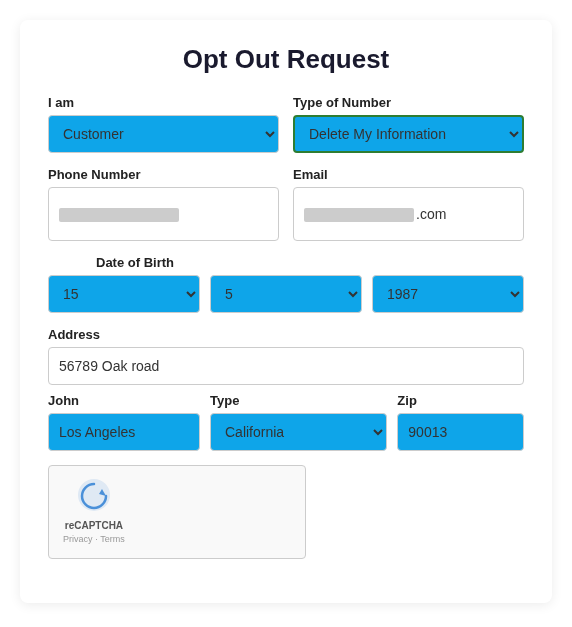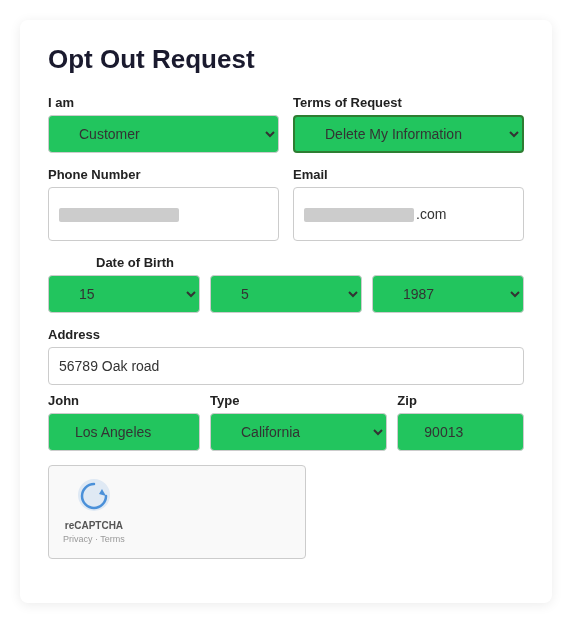--- a/index.html
+++ b/index.html
@@ -17,20 +17,21 @@
       border-radius: 8px;
       padding: 24px 28px 28px 28px;
       width: 540px;
       box-shadow: 0 2px 12px rgba(0,0,0,0.08);
     }
     .page-title {
       font-size: 26px;
       font-weight: 800;
       color: #1a1a2e;
       margin-bottom: 20px;
+      text-align: center;
     }
     .form-row {
       display: flex;
       gap: 14px;
       margin-bottom: 14px;
     }
     .form-group {
       display: flex;
       flex-direction: column;
       flex: 1;
@@ -38,24 +39,24 @@
     .form-group label {
       font-size: 13px;
       font-weight: 600;
       color: #222;
       margin-bottom: 5px;
     }
     .form-group input,
     .form-group select {
       border: 1.5px solid #ccc;
       border-radius: 4px;
-      padding: 8px 26px;
+      padding: 8px 10px;
       font-size: 14px;
       color: #333;
-      background: #22c55e;
+      background: #0ea5e9;
       height: 38px;
       width: 100%;
       outline: none;
     }
     .select-highlighted {
       border: 2.5px solid #2e7d32 !important;
     }
     .dob-row {
       display: flex;
       gap: 10px;
@@ -152,21 +153,21 @@
   <h1 class="page-title">Opt Out Request</h1>
 
   <div class="form-row">
     <div class="form-group">
       <label>I am</label>
       <select>
         <option>Customer</option>
       </select>
     </div>
     <div class="form-group">
-      <label>Terms of Request</label>
+      <label>Type of Number</label>
       <select class="select-highlighted">
         <option>Delete My Information</option>
       </select>
     </div>
   </div>
 
 
   <div class="form-row">
     <div class="form-group">
       <label>Phone Number</label>

